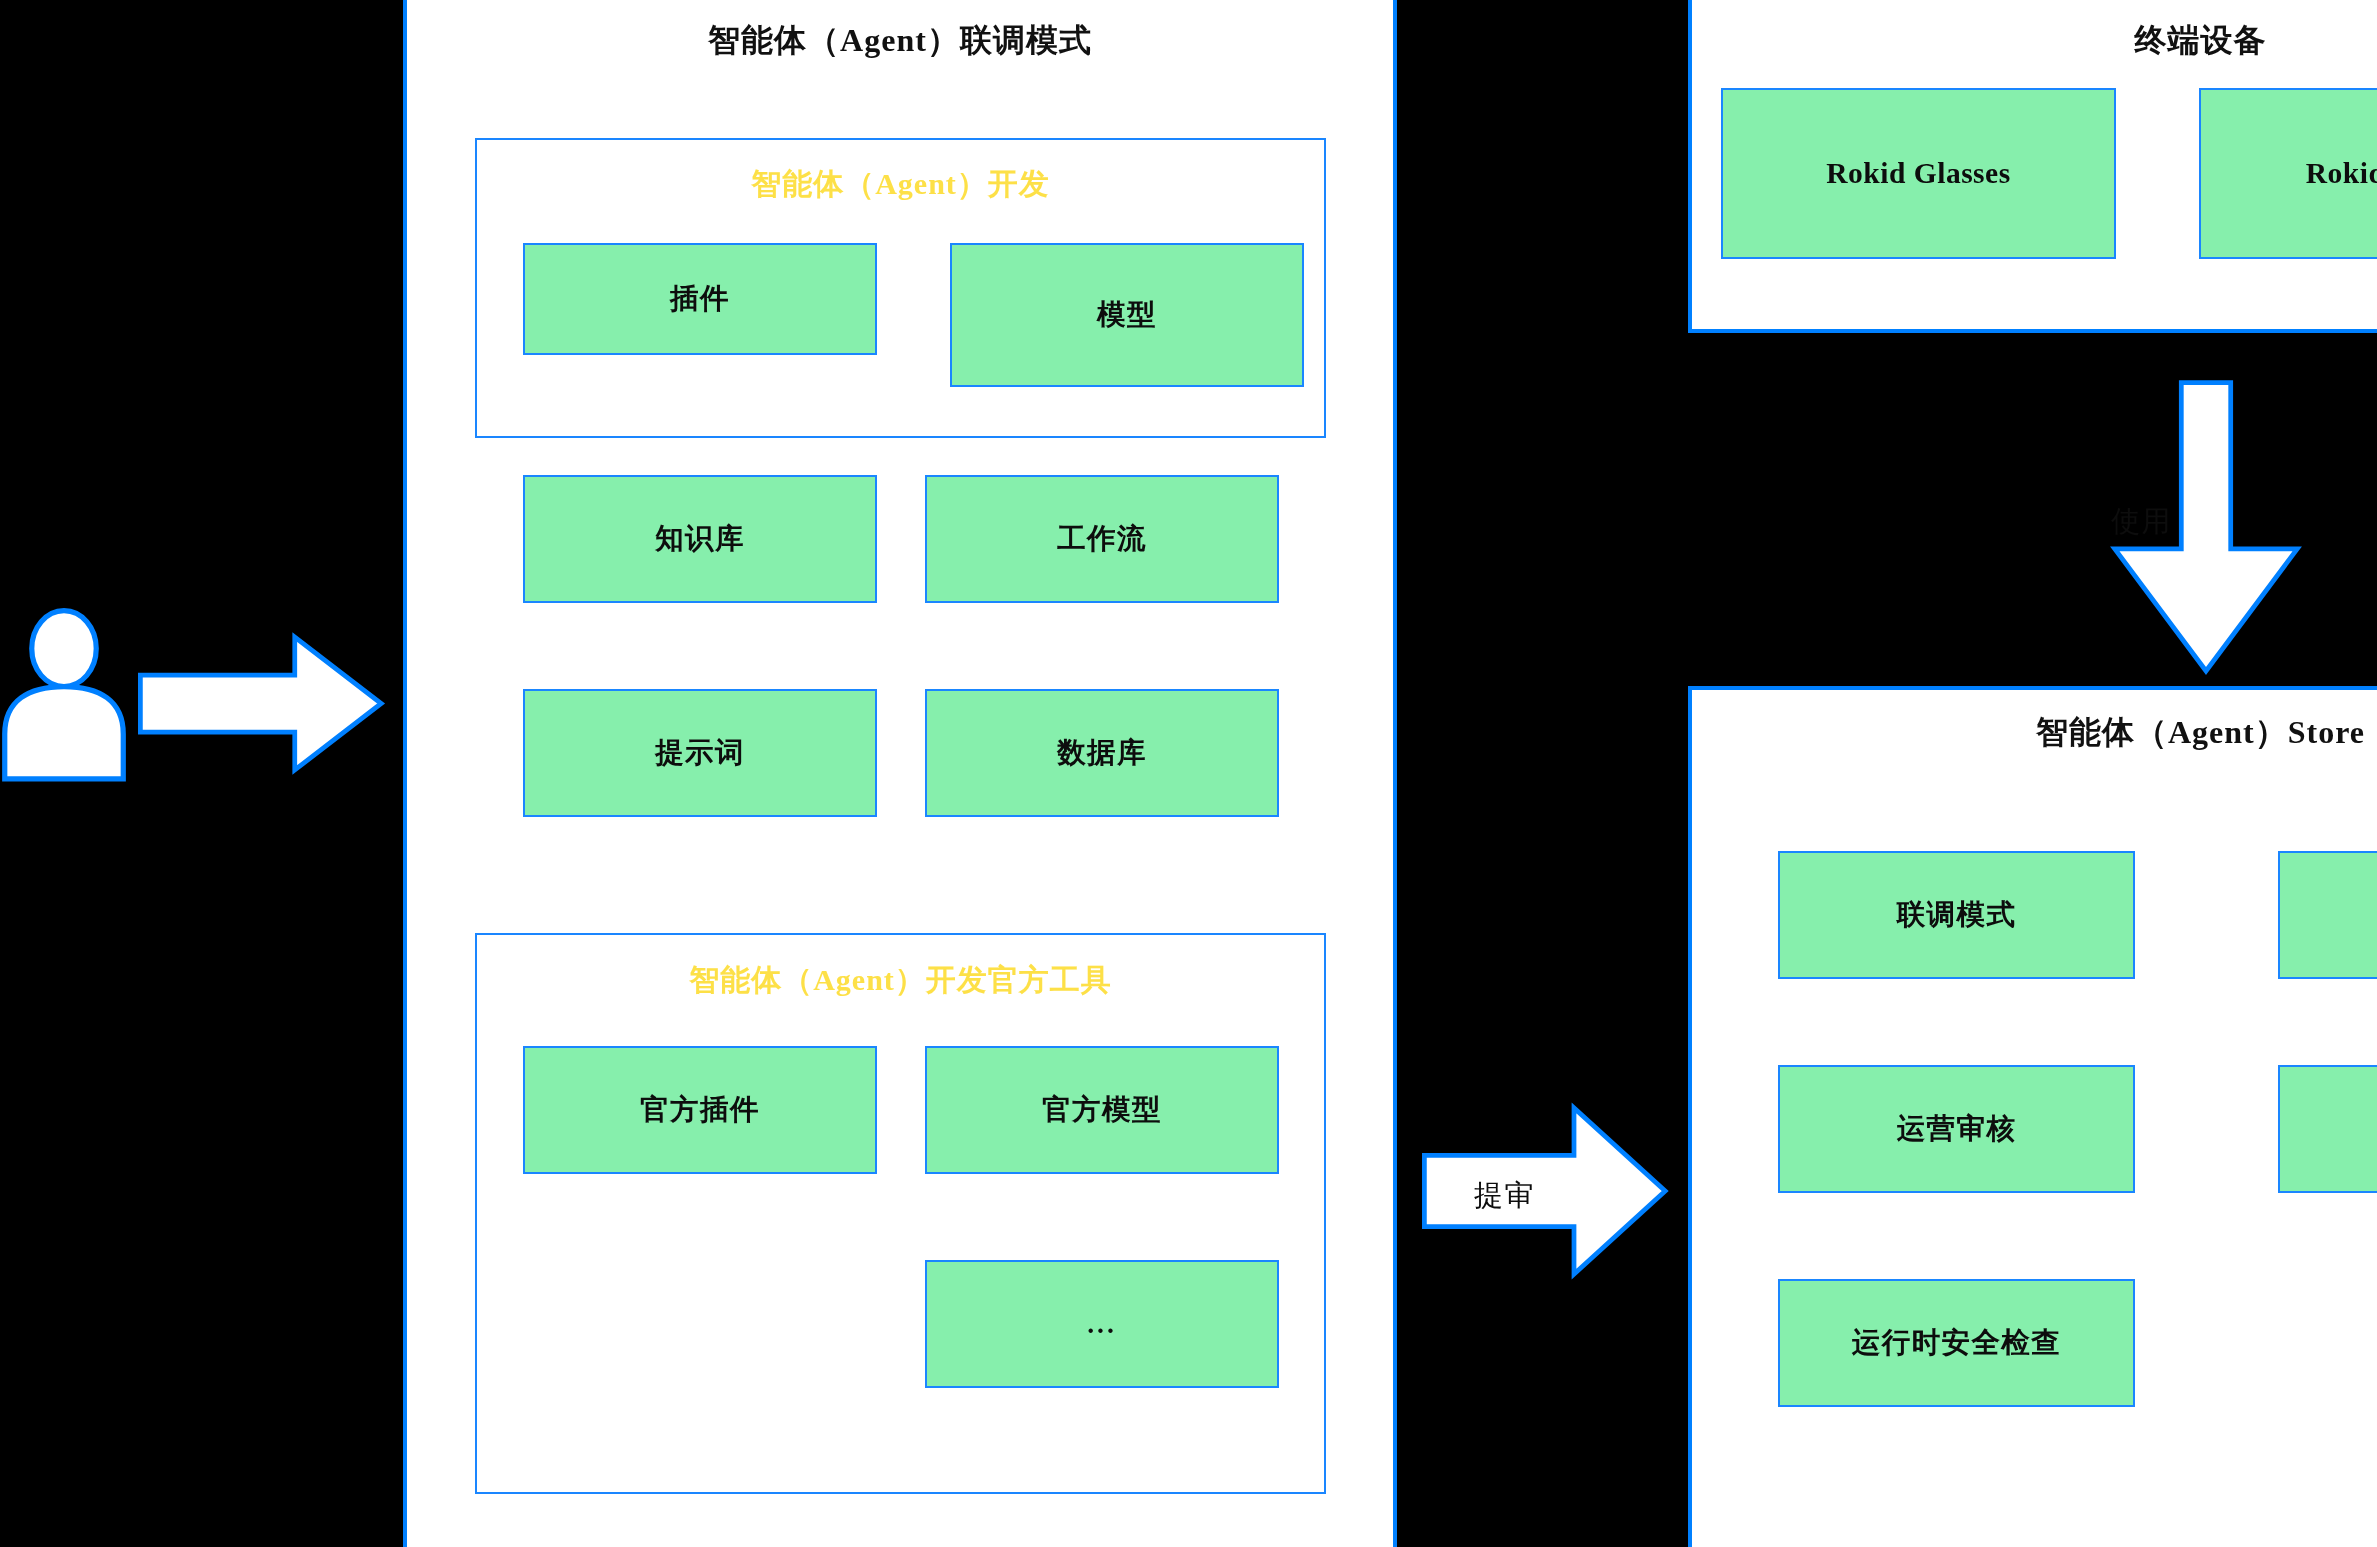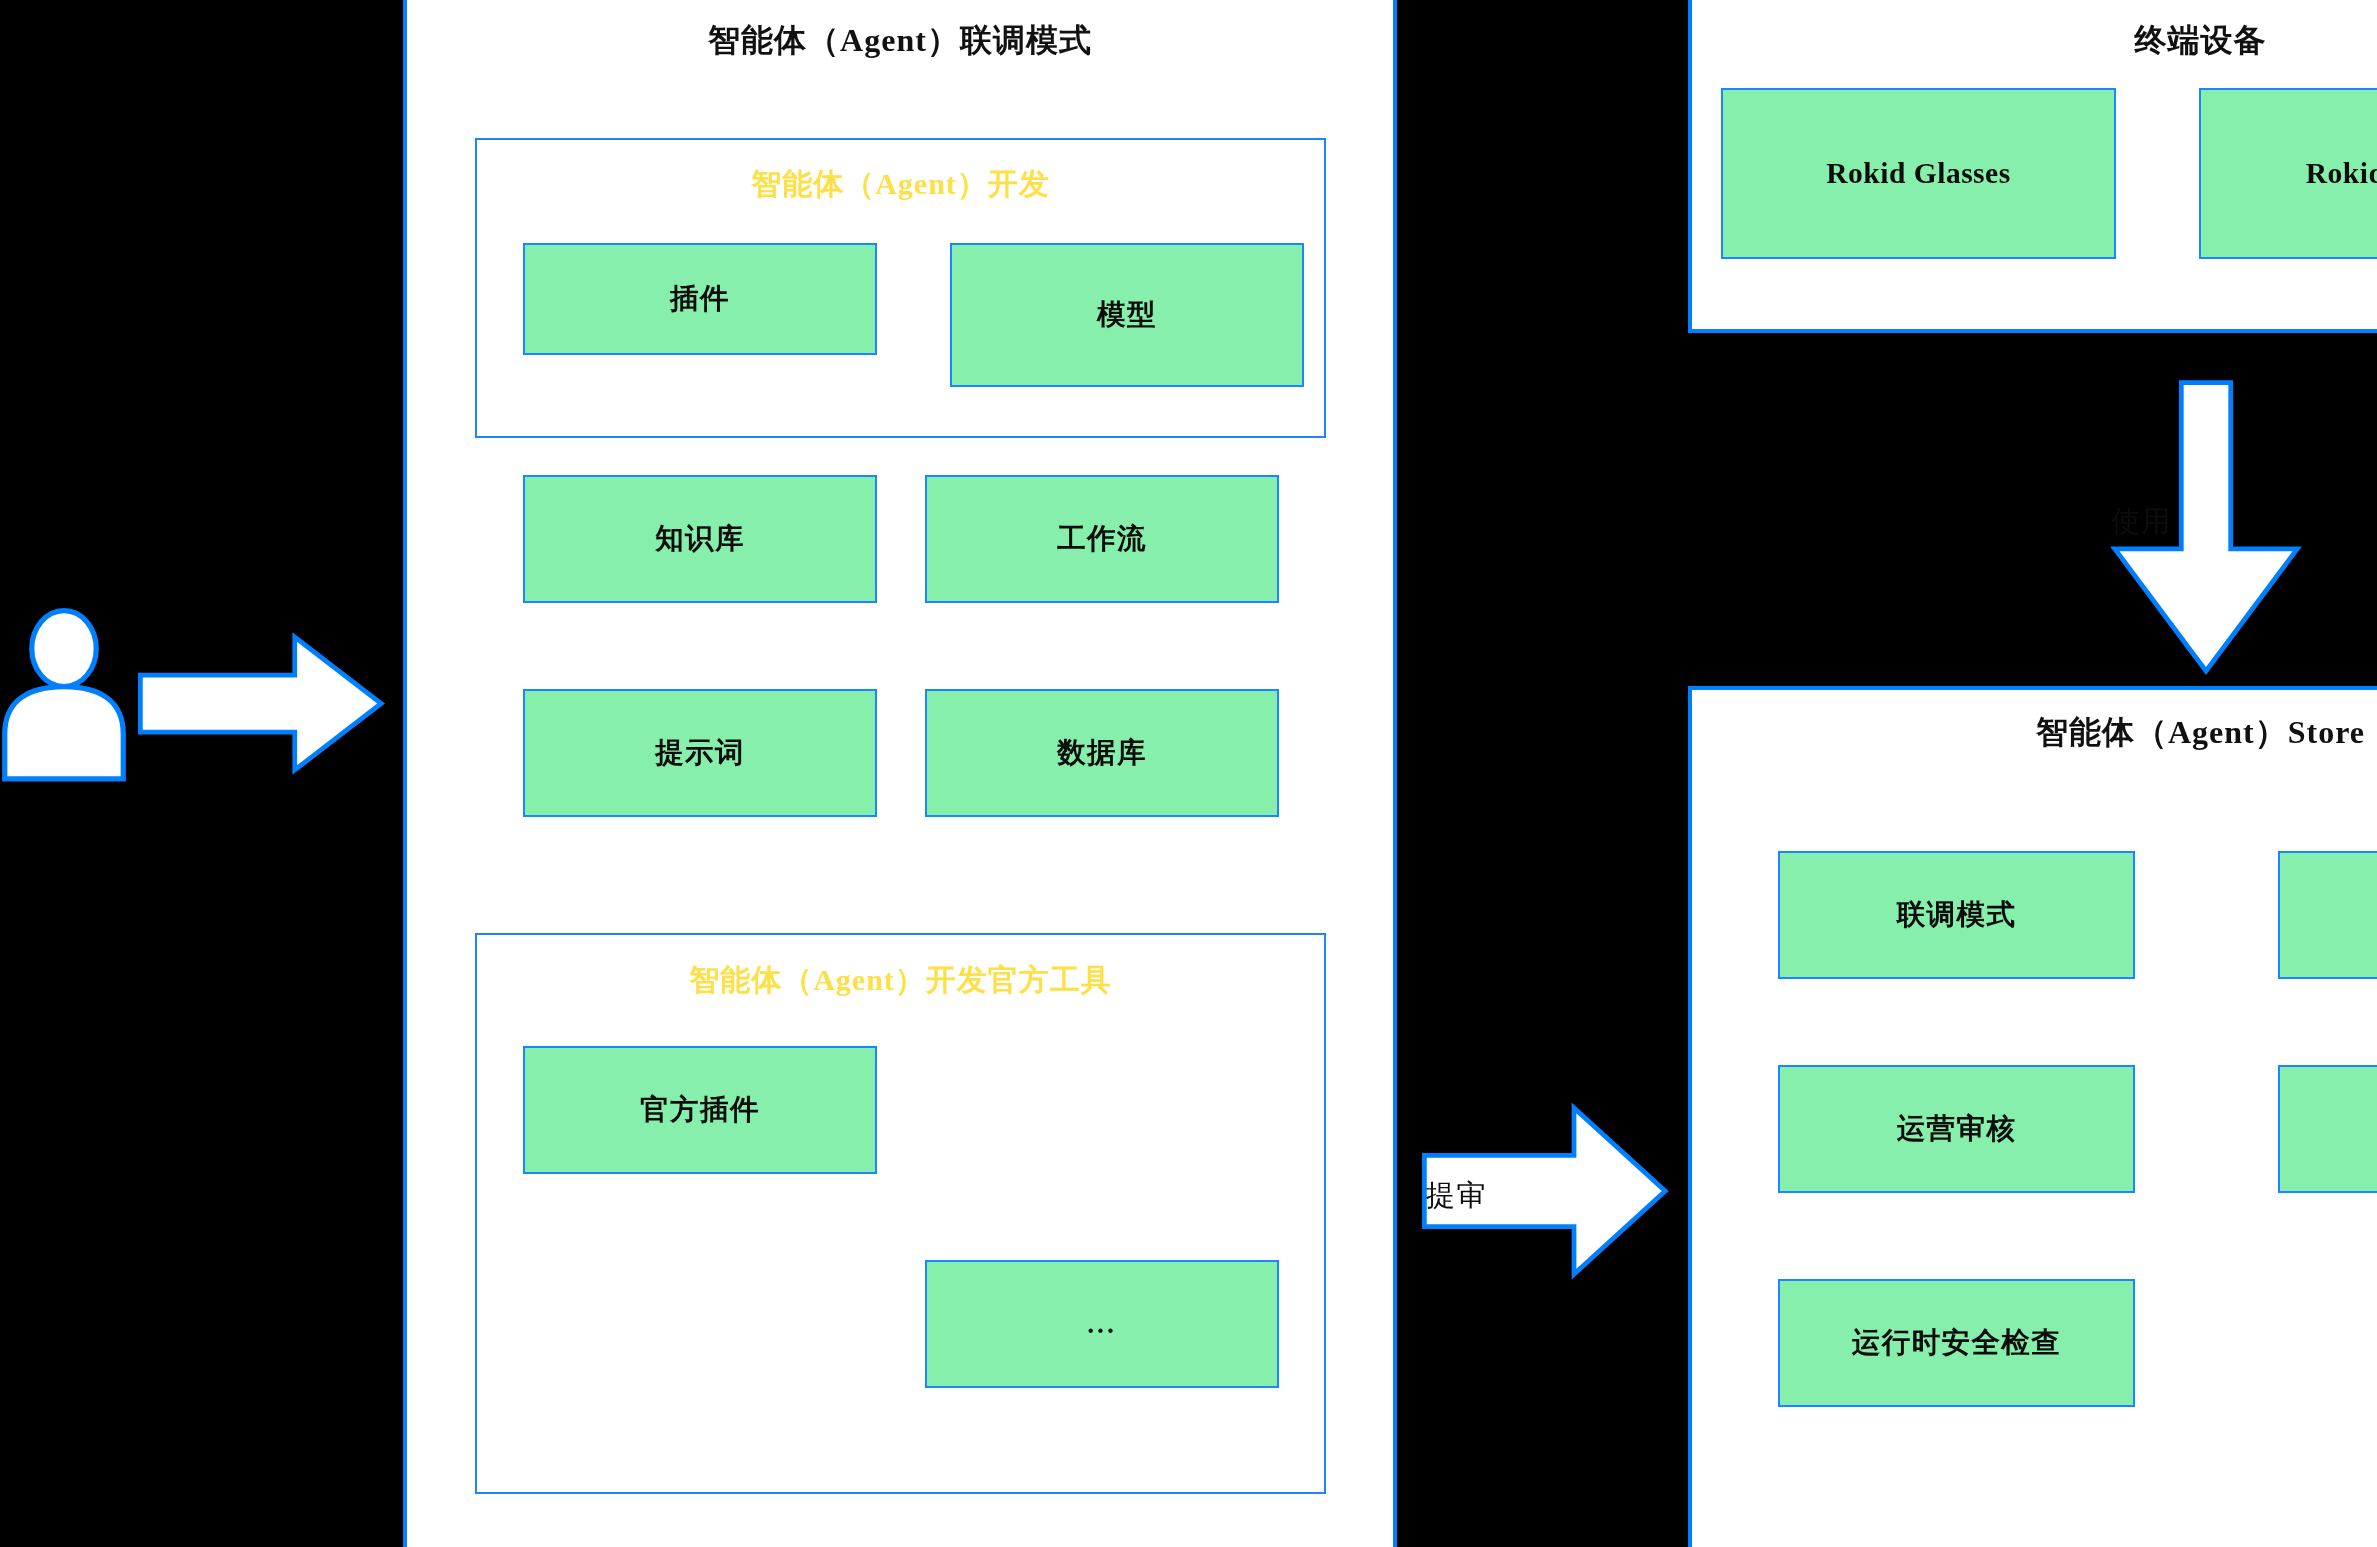--- a/index.html
+++ b/index.html
@@ -131,29 +131,32 @@
   <div class="card" style="left:925px; top:689px; width:354px; height:128px;">
     <span class="card-label">数据库</span>
   </div>
 
   <div class="section" style="left:475px; top:933px; width:851px; height:561px;"></div>
   <div class="section-title" style="left:475px; top:960px; width:851px;">智能体（Agent）开发官方工具</div>
 
   <div class="card" style="left:523px; top:1046px; width:354px; height:128px;">
     <span class="card-label">官方插件</span>
   </div>
+  <div class="card" style="left:925px; top:1046px; width:354px; height:128px;">
+    <span class="card-label">官方模型</span>
+  </div>
 
   <div class="card" style="left:925px; top:1260px; width:354px; height:128px;">
     <span class="card-label ellipsis">...</span>
   </div>
 
   <svg class="shape-svg" style="left:1422px; top:1103px; width:247px; height:176px;" viewBox="0 0 520 370">
     <path d="M 5 110 L 320 110 L 320 10 L 512 185 L 320 360 L 320 260 L 5 260 Z" fill="#ffffff" stroke="#0080ff" stroke-width="10"></path>
   </svg>
-  <div class="arrow-label" style="left:1426px; top:1176px; width:200px;">提审</div>
+  <div class="arrow-label" style="left:1426px; top:1176px; width:200px;padding-left:48px;">提审</div>
 
   <div class="panel" style="left:1688px; top:-4.8px; width:1025px; height:338px;"></div>
   <div class="panel-title" style="left:1688px; top:19px; width:1025px;">终端设备</div>
 
   <div class="card" style="left:1721px; top:88px; width:395px; height:171px;">
     <span class="card-label latin">Rokid Glasses</span>
   </div>
   <div class="card" style="left:2199px; top:88px; width:395px; height:171px;">
     <span class="card-label latin">Rokid AI App</span>
   </div>

